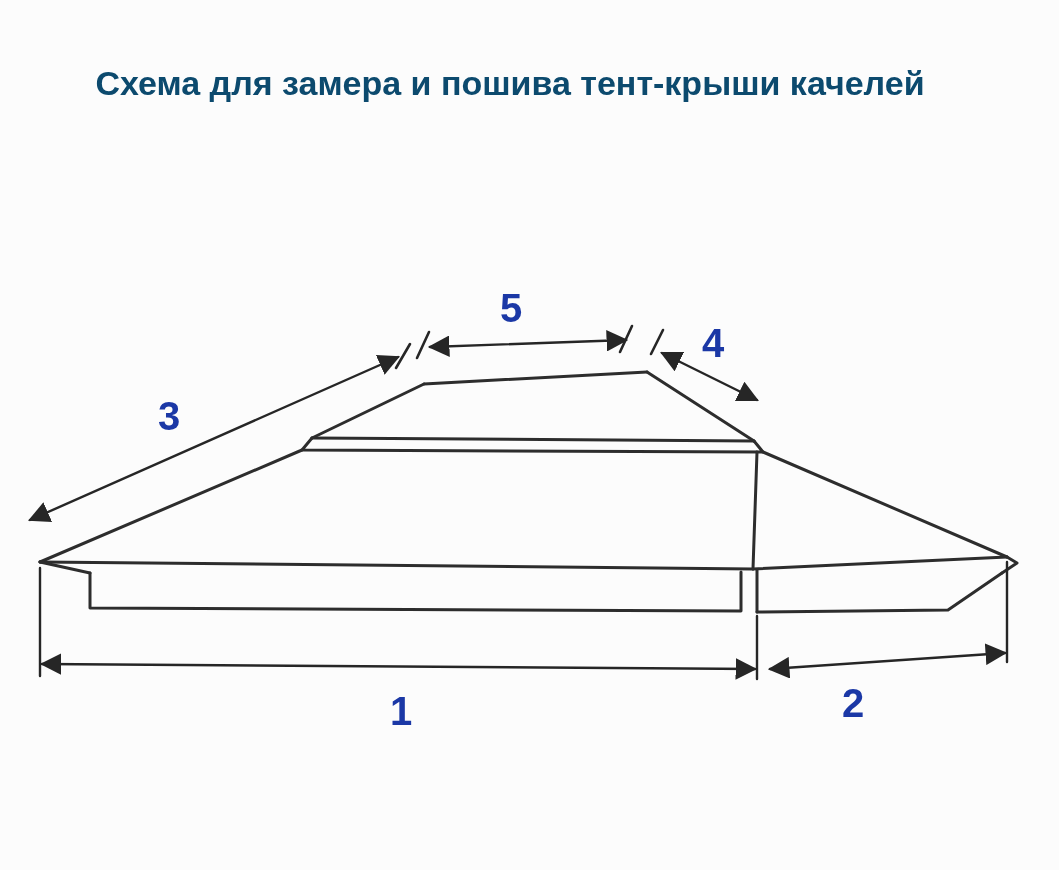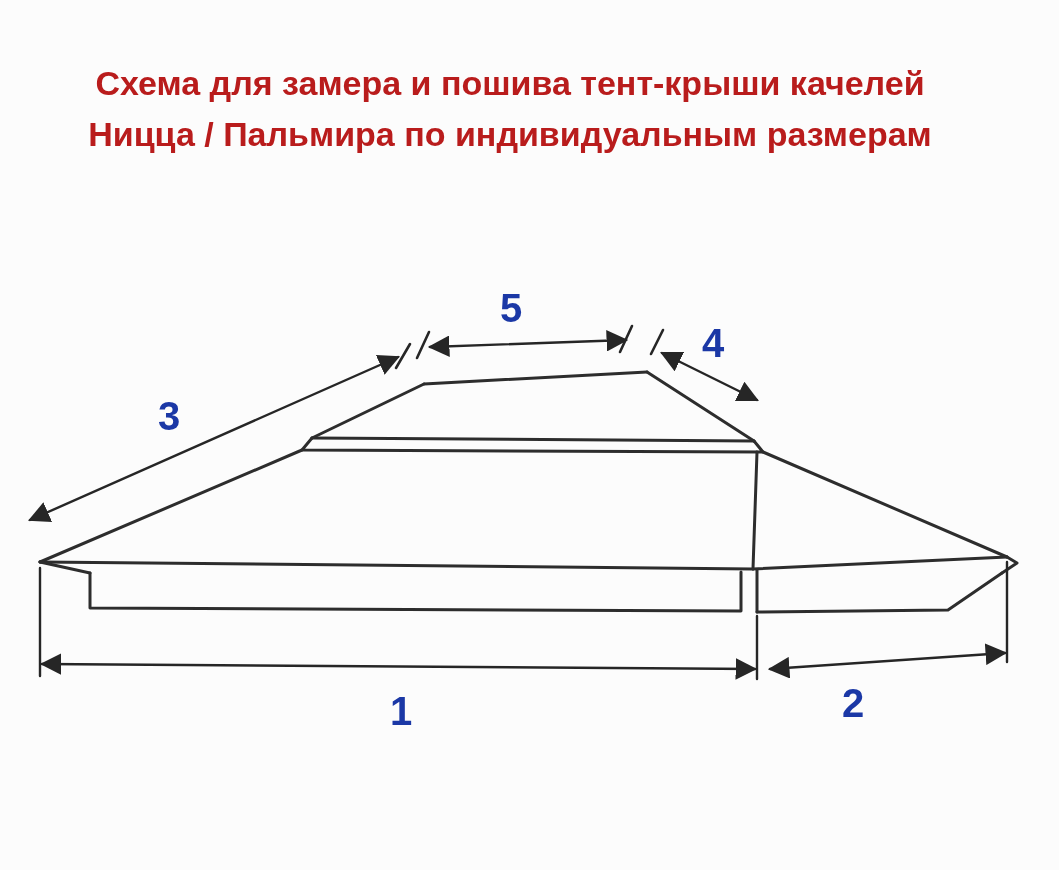--- a/index.html
+++ b/index.html
@@ -14,21 +14,21 @@
     overflow: hidden;
     background: #fcfcfc;
     font-family: "Liberation Sans", sans-serif;
   }
   .page-title {
     position: absolute;
     top: 58px;
     left: 0;
     width: 1020px;
     text-align: center;
-    color: #b91c1c;
+    color: #0c4a6e;
     font-weight: bold;
     font-size: 34px;
     line-height: 1.5;
   }
   .page-title span { display: block; }
   .diagram-svg {
     position: absolute;
     top: 0;
     left: 0;
   }
@@ -56,21 +56,20 @@
     font-size: 40px;
     fill: #1b38a6;
     text-anchor: middle;
   }
 </style>
 </head>
 <body>
 
 <div class="page-title">
   <span>Схема для замера и пошива тент-крыши качелей</span>
-  <span>Ницца / Пальмира по индивидуальным размерам</span>
 </div>
 
 <svg class="diagram-svg" width="1059" height="870" viewBox="0 0 1059 870" xmlns="http://www.w3.org/2000/svg">
 
   <defs>
     <marker id="arr" viewBox="0 0 10 10" refX="9" refY="5" markerWidth="9" markerHeight="9" orient="auto-start-reverse">
       <path d="M0,0 L10,5 L0,10 z" fill="#262626"></path>
     </marker>
   </defs>
 

